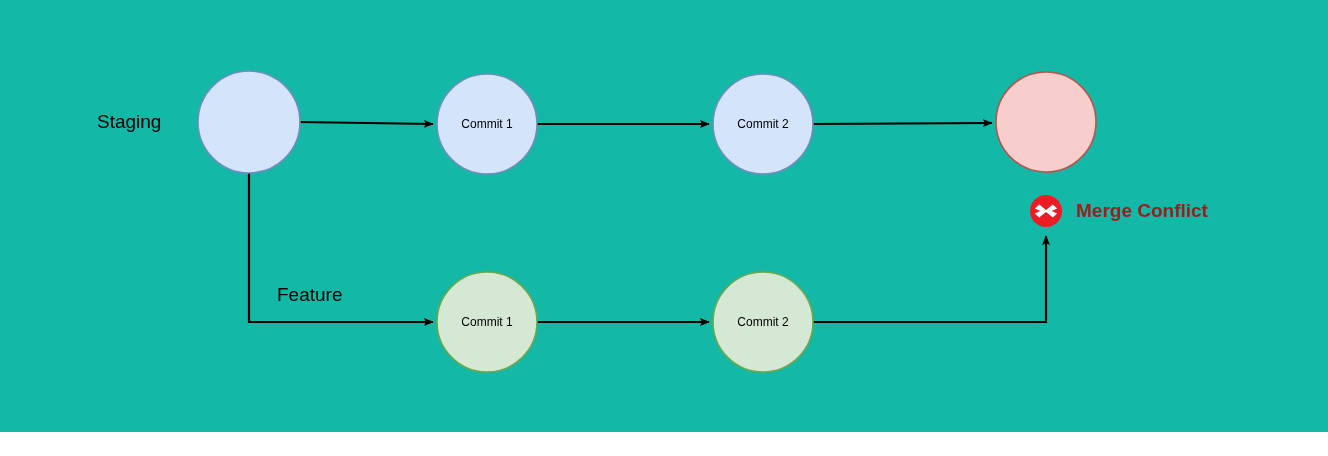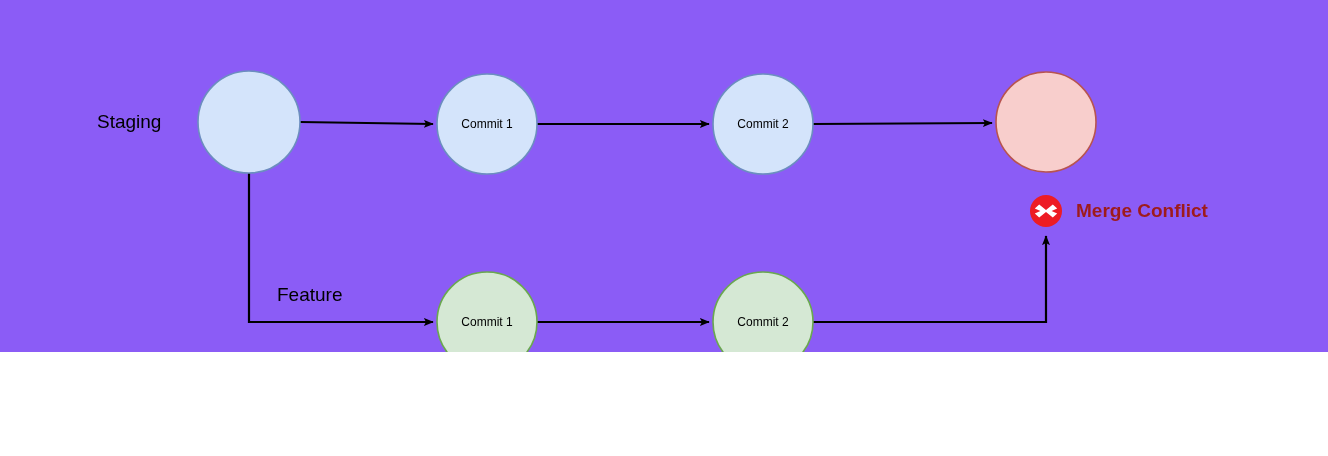--- a/index.html
+++ b/index.html
@@ -8,22 +8,22 @@
     padding: 0;
     background: #ffffff;
   }
   body {
     font-family: "Liberation Sans", sans-serif;
     -webkit-font-smoothing: antialiased;
   }
   #canvas {
     position: relative;
     width: 1328px;
-    height: 352px;
-    background: #8b5cf6;
+    height: 432px;
+    background: #14b8a6;
     overflow: hidden;
   }
   #diagram-svg {
     position: absolute;
     left: 0;
     top: 0;
     width: 1328px;
     height: 456px;
   }
   .node-label {

